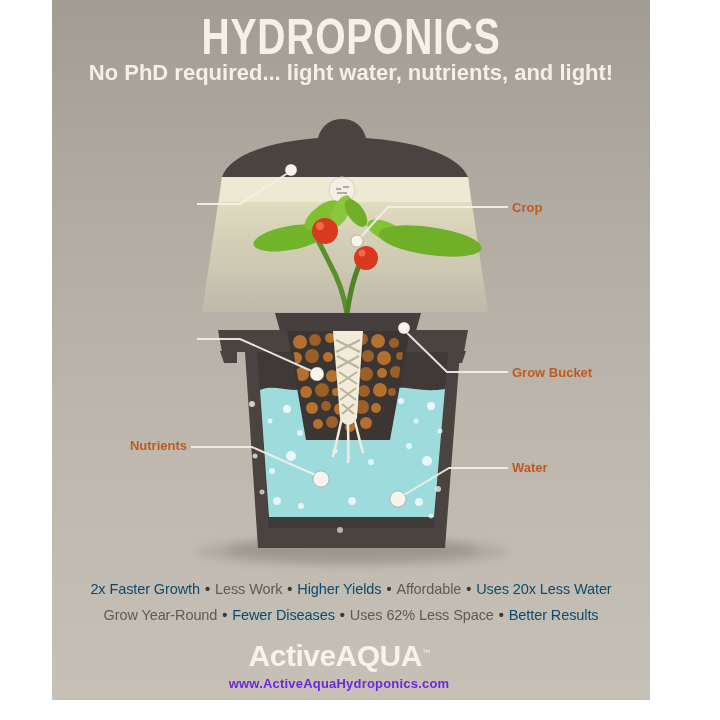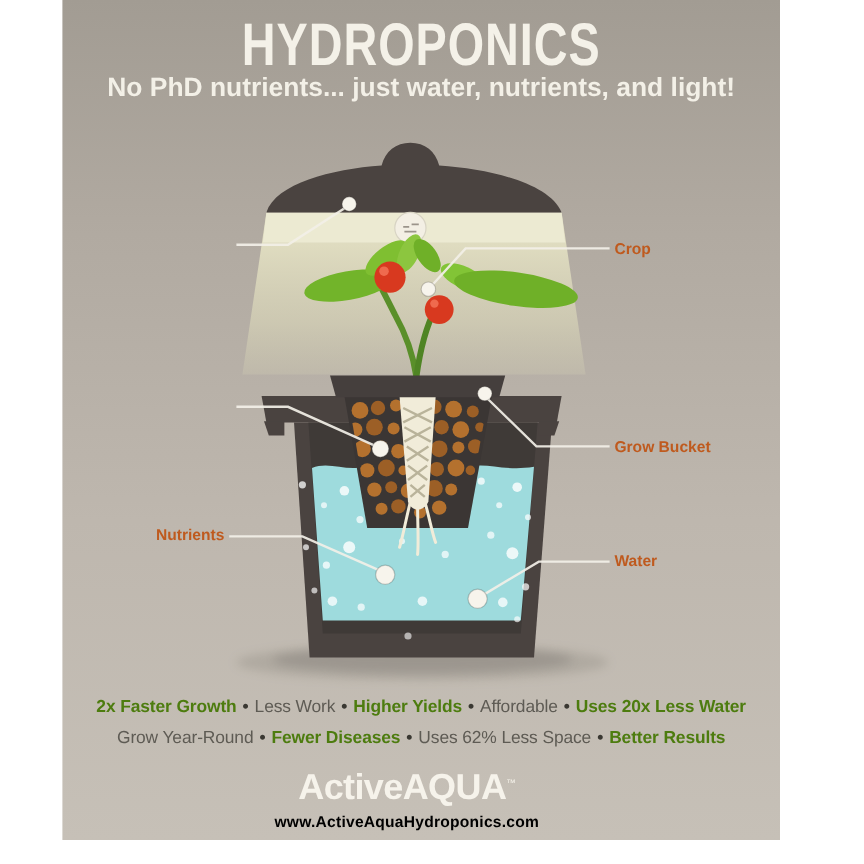--- a/index.html
+++ b/index.html
@@ -29,46 +29,46 @@
   .co-sup{top:192px;right:527px;}
   .co-crop{top:200px;left:512px;}
   .co-med{top:326px;right:527px;}
   .co-bucket{top:365px;left:512px;}
   .co-nutr{top:438px;right:533px;}
   .co-water{top:460px;left:512px;}
   .benefits{
     left:52px;top:576px;width:598px;text-align:center;line-height:26px;
     font-size:14.5px;letter-spacing:-0.1px;white-space:nowrap;
   }
-  .benefits .b{font-weight:700;color:#4d7c0f;}
+  .benefits .b{font-weight:400;color:#0c4a6e;}
   .benefits .r{font-weight:400;color:#5e5b54;}
   .benefits .dot{font-weight:700;color:#3a3832;margin:0 5px;}
   .brand{
     left:52px;top:638px;width:574px;text-align:center;color:#f6f3eb;
   }
   .brand-name{
     font-size:30px;font-weight:800;letter-spacing:-0.5px;line-height:30px;white-space:nowrap;
   }
   .brand-name .tm{font-size:8px;font-weight:400;vertical-align:super;}
   .brand-tag{
     margin-top:1px;font-size:10px;font-weight:700;letter-spacing:3px;
     color:rgba(255,255,255,0.85);display:flex;align-items:center;justify-content:center;gap:4px;
   }
   .brand-web{
-    margin-top:5px;font-size:13px;font-weight:700;color:#000000;letter-spacing:0.2px;
+    margin-top:5px;font-size:13px;font-weight:700;color:#6d28d9;letter-spacing:0.2px;
   }
 </style>
 </head>
 <body>
 
 <div class="page">
   <div class="poster abs"></div>
 
   <div class="headline abs">HYDROPONICS</div>
-  <div class="subtitle abs">No PhD nutrients... just water, nutrients, and light!</div>
+  <div class="subtitle abs">No PhD required... light water, nutrients, and light!</div>
 
   <svg class="diagram-svg abs" viewBox="0 0 720 720">
     <defs>
       <linearGradient id="beamGrad" x1="0" y1="202" x2="0" y2="314" gradientUnits="userSpaceOnUse">
         <stop offset="0" stop-color="#e2dfc2" stop-opacity="0.95"></stop>
         <stop offset="0.6" stop-color="#dcd9ba" stop-opacity="0.6"></stop>
         <stop offset="1" stop-color="#d8d5b6" stop-opacity="0.22"></stop>
       </linearGradient>
       <filter id="soft" x="-40%" y="-120%" width="180%" height="340%">
         <feGaussianBlur stdDeviation="4"></feGaussianBlur>

